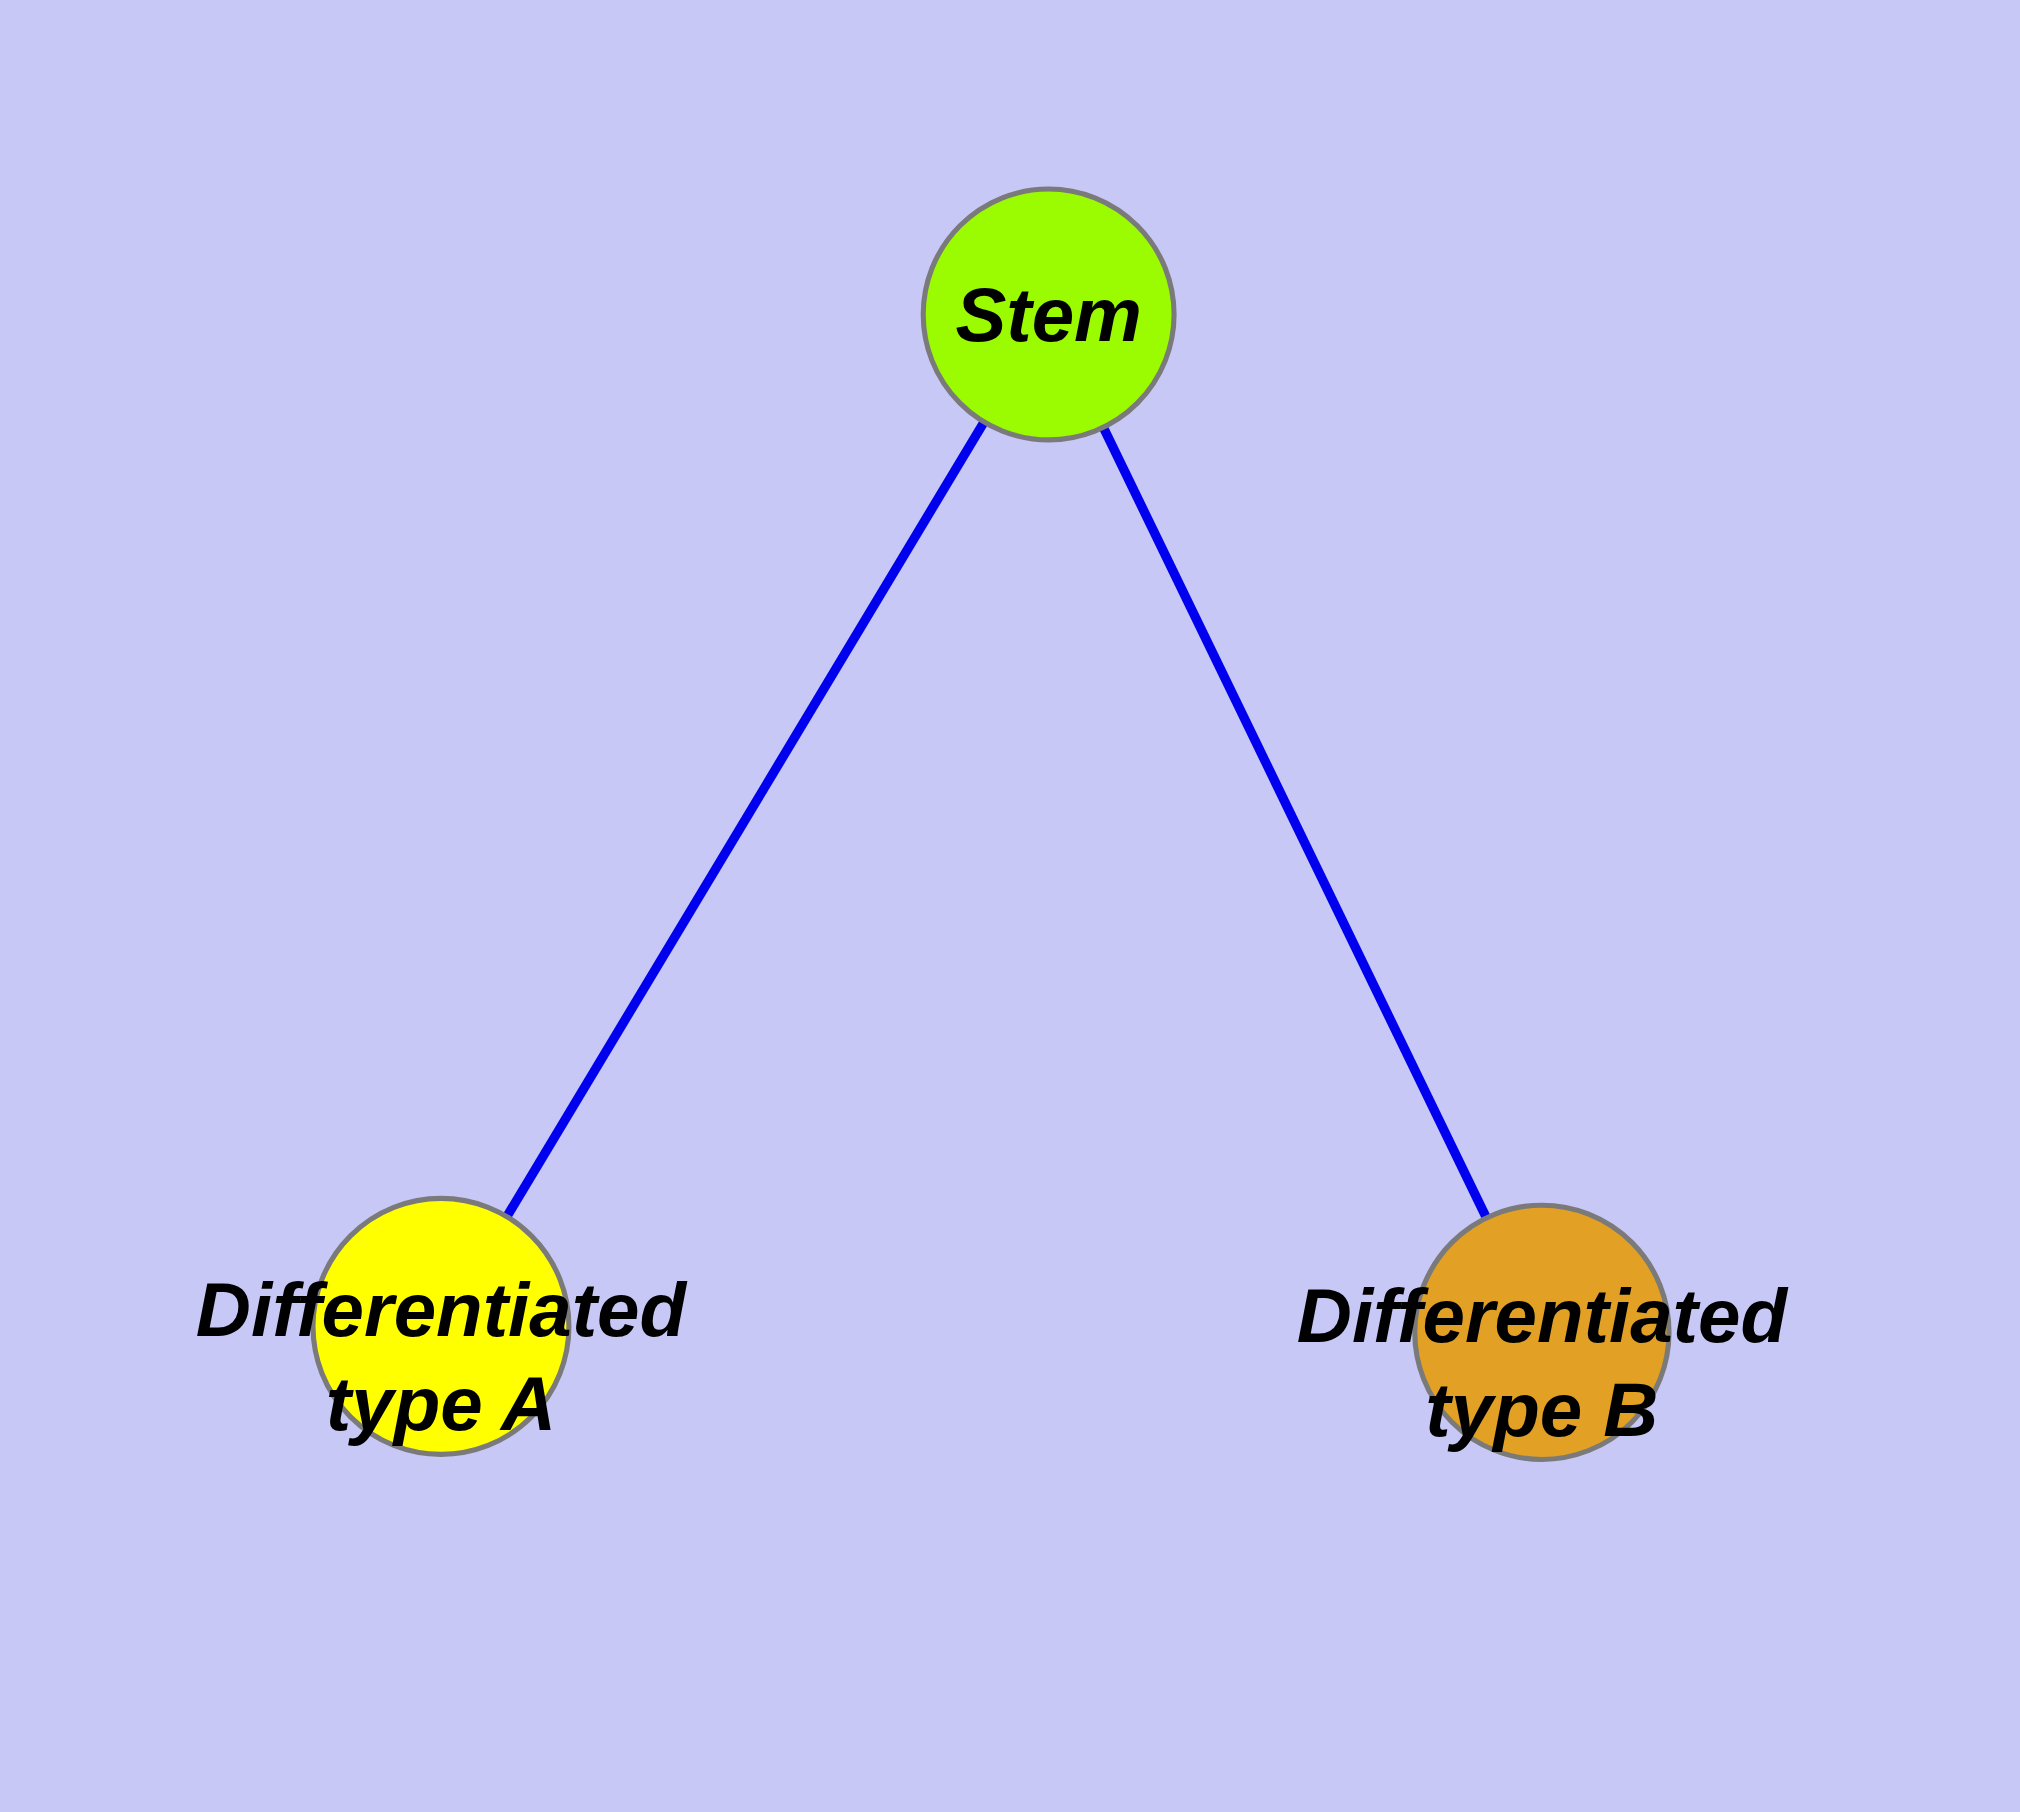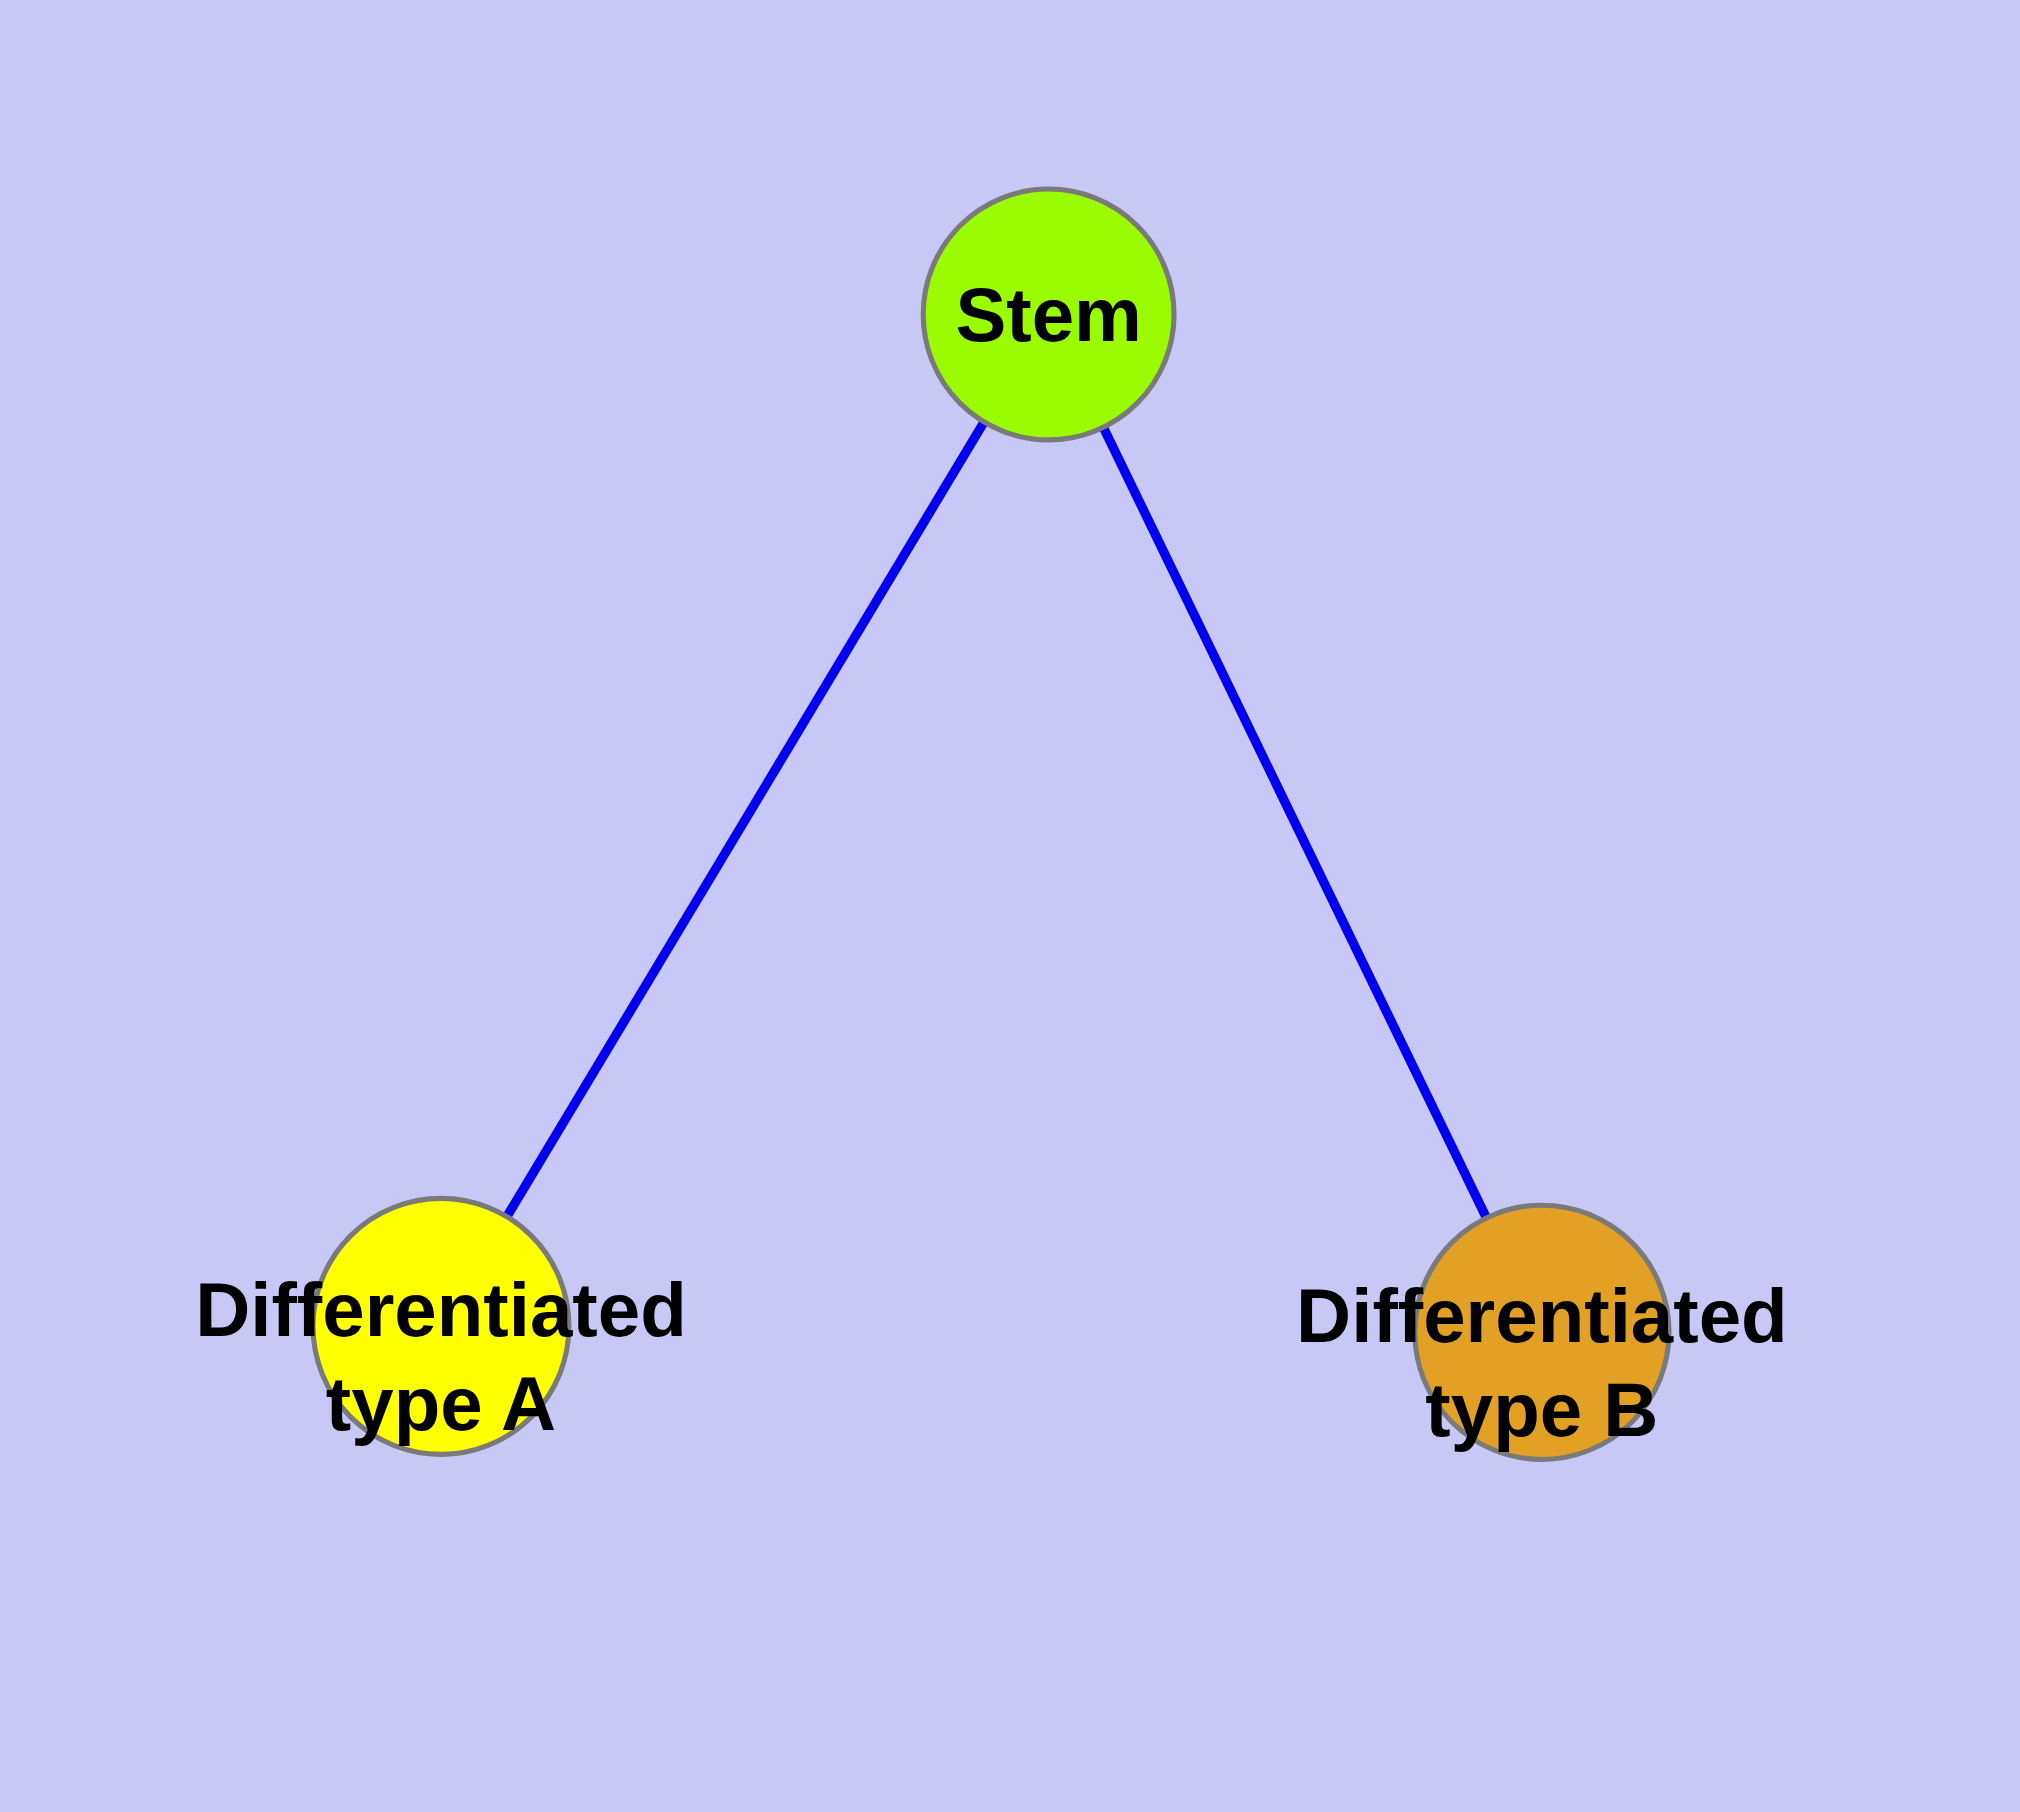--- a/index.html
+++ b/index.html
@@ -7,20 +7,21 @@
     padding: 0;
     width: 2021px;
     height: 1812px;
     overflow: hidden;
     background: #c8c8f7;
   }
   .canvas-wrap {
     position: relative;
     width: 2021px;
     height: 1812px;
+    font-style: italic;
   }
   svg.graph {
     display: block;
     width: 2021px;
     height: 1812px;
   }
   text.node-label {
     font-family: "Liberation Sans", "DejaVu Sans", sans-serif;
     font-weight: bold;
     font-size: 90px;

